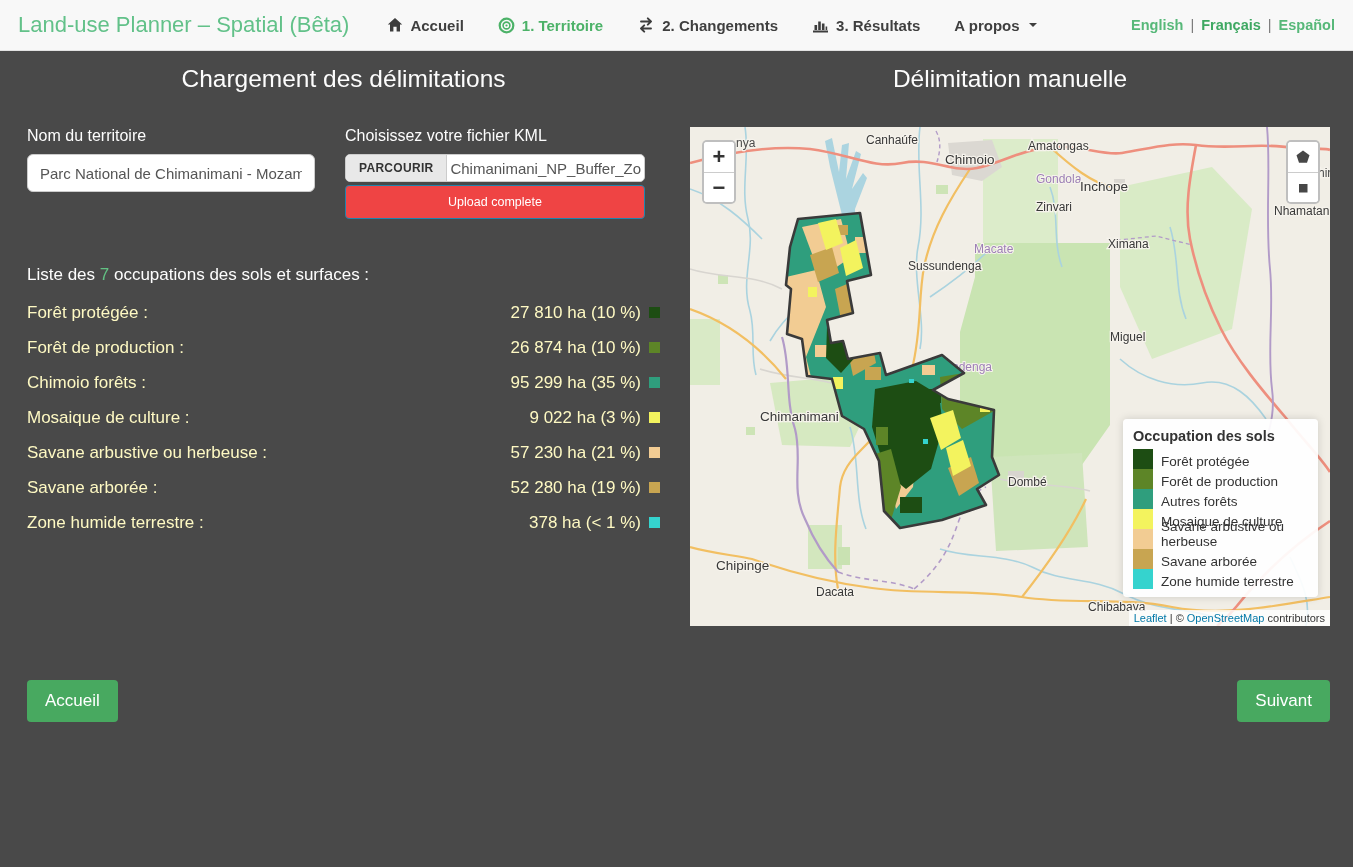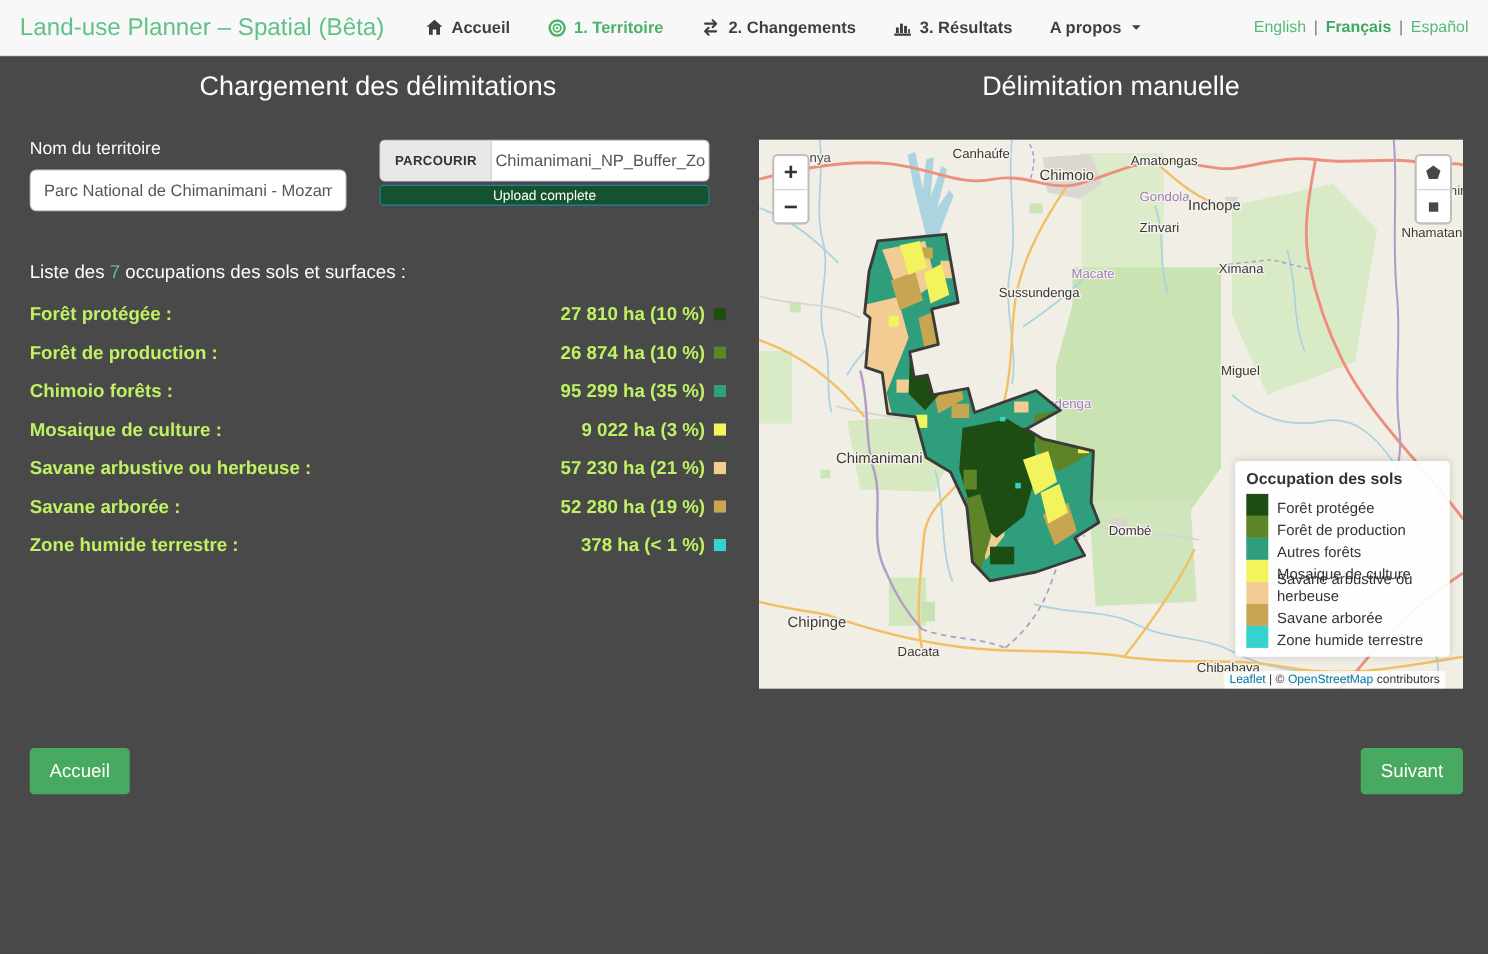--- a/index.html
+++ b/index.html
@@ -16,21 +16,21 @@
   }
   .brand { font-size:22px; font-weight:300; color:#62c189; margin-right:38px; white-space:nowrap; cursor:pointer;}
   .nav-items { display:flex; align-items:center; gap:34px; flex:1; }
   .nav-item { display:flex; align-items:center; gap:7px; font-size:15px; font-weight:600;
               color:#3f3f3f; cursor:pointer; white-space:nowrap;}
   .nav-item.active { color:#4cb268; }
   .nav-item svg { display:block; }
   .caret { display:inline-block; width:0; height:0; border-left:4px solid transparent;
            border-right:4px solid transparent; border-top:4px solid #3f3f3f; margin-left:2px;}
   .langs { display:flex; gap:7px; font-size:14.5px; color:#57b879; align-items:center;}
-  .lang { color:#57b879; cursor:pointer; }
+  .lang { color:#57b879; cursor:pointer;font-weight:bold; }
   .lang.active { font-weight:700; color:#3ea862; }
   .lang-sep { color:#7a7a7a; }
   
   .page { padding:0 23px 0 27px; }
   h1.page-title {
     text-align:center; font-weight:300; font-size:40px; color:#fdfdfd;
     margin-top:62px; margin-bottom:28px; letter-spacing:0.5px;
     display:flex; align-items:center; justify-content:center; gap:14px;
   }
   .help-circle {
@@ -45,38 +45,38 @@
                      margin-top:14px; margin-bottom:34px; }
   
   .form-row { display:flex; gap:30px; }
   .field { display:flex; flex-direction:column; }
   .field-label { font-size:16px; color:#fdfdfd; margin-bottom:9px; }
   .text-input {
     width:288px; height:38px; background:#fff; border:1px solid #ccc; border-radius:6px;
     padding:0 12px; font-size:15px; color:#555; font-family:inherit; outline:none;
   }
   .file-widget { width:300px; }
-  .file-box { display:flex; height:38px; border:1px solid #ccc; border-radius:5px;
+  .file-box { display:flex; height:28px; border:1px solid #ccc; border-radius:5px;
               overflow:hidden; background:#fff; cursor:pointer; }
   .browse-btn { background:#e8e8e8; border-right:1px solid #ccc; color:#333;
                 font-size:12px; font-weight:700; display:flex; align-items:center;
                 padding:0 13px; letter-spacing:0.3px; }
   .file-name { flex:1; display:flex; align-items:center; justify-content:center;
                font-size:15px; color:#555; white-space:nowrap; overflow:hidden; }
   .progress {
-    margin-top:3px; height:19px; background:#14532d; border:1px solid #1f84ad;
+    margin-top:3px; height:34px; background:#ef4444; border:1px solid #1f84ad;
     border-radius:4px; color:#fff; font-size:12.5px; display:flex;
     align-items:center; justify-content:center;
   }
   
   .stats { margin-top:46px; font-size:17px; }
   .total-line { color:#fdfdfd; margin-bottom:15px; }
   .accent { color:#62c183; }
   .list-line { color:#fdfdfd; margin-bottom:10px; }
-  .lu-row { display:flex; align-items:center; padding:7.5px 0; color:#bef264;font-weight:bold; }
+  .lu-row { display:flex; align-items:center; padding:7.5px 0; color:#fef9c3; }
   .lu-label { flex:1; }
   .lu-value { text-align:right; margin-right:8px; }
   .lu-swatch { width:11px; height:11px; flex:0 0 11px; }
   
   .footer-row { display:flex; justify-content:space-between; margin-top:54px; padding-bottom:24px; }
   .btn { background:#48a960; color:#fff; border:none; border-radius:4px;
          font-size:17px; font-family:inherit; padding:0 18px; height:42px; cursor:pointer; }
   
   .map { position:relative; width:640px; height:499px; background:#f1eee6; overflow:hidden; }
   .map svg.base { position:absolute; inset:0; }
@@ -91,21 +91,21 @@
   .ctrl-btn + .ctrl-btn { border-top:1px solid #ccc; }
   .legend {
     position:absolute; right:12px; bottom:29px; width:195px; z-index:6;
     background:rgba(255,255,255,0.93); border-radius:4px; padding:9px 10px 8px 10px;
     box-shadow:0 0 8px rgba(0,0,0,0.15); color:#333;
   }
   .legend-title { font-size:14.5px; font-weight:700; margin-bottom:5px; }
   .legend-item { display:flex; align-items:flex-end; height:20px; font-size:13.5px; }
   .legend-swatch { width:20px; height:20px; flex:0 0 20px; margin-right:8px; }
   .attribution {
-    position:absolute; right:16px; bottom:0; z-index:7; background:rgba(255,255,255,0.8);
+    position:absolute; right:0; bottom:0; z-index:7; background:rgba(255,255,255,0.8);
     font-size:11px; color:#333; padding:2px 5px; white-space:nowrap;
   }
   .attribution .link { color:#0078a8; cursor:pointer; }
   
   text.place { font-family:"Liberation Sans","DejaVu Sans",sans-serif; font-size:12px; fill:#383838;
                paint-order:stroke; stroke:#f6f3ec; stroke-width:2.5px; }
   text.place.big { font-size:13.5px; }
   text.place.purple { fill:#9c7fb5; stroke-width:2px; }
   text.place.faint { fill:#4a4a4a; }
 </style>
@@ -166,20 +166,21 @@
 
     <div class="col-left">
       <h2 class="section-title">Chargement des délimitations</h2>
 
       <div class="form-row">
         <div class="field">
           <div class="field-label">Nom du territoire</div>
           <input class="text-input" type="text" value="Parc National de Chimanimani - Mozambique" style="">
         </div>
         <div class="field file-widget">
+          <div class="field-label">Choisissez votre fichier KML</div>
           <div class="file-box">
             <div class="browse-btn">PARCOURIR</div>
             <div class="file-name">Chimanimani_NP_Buffer_Zo</div>
           </div>
           <div class="progress">Upload complete</div>
         </div>
       </div>
 
       <div class="stats">
         <div class="list-line">

